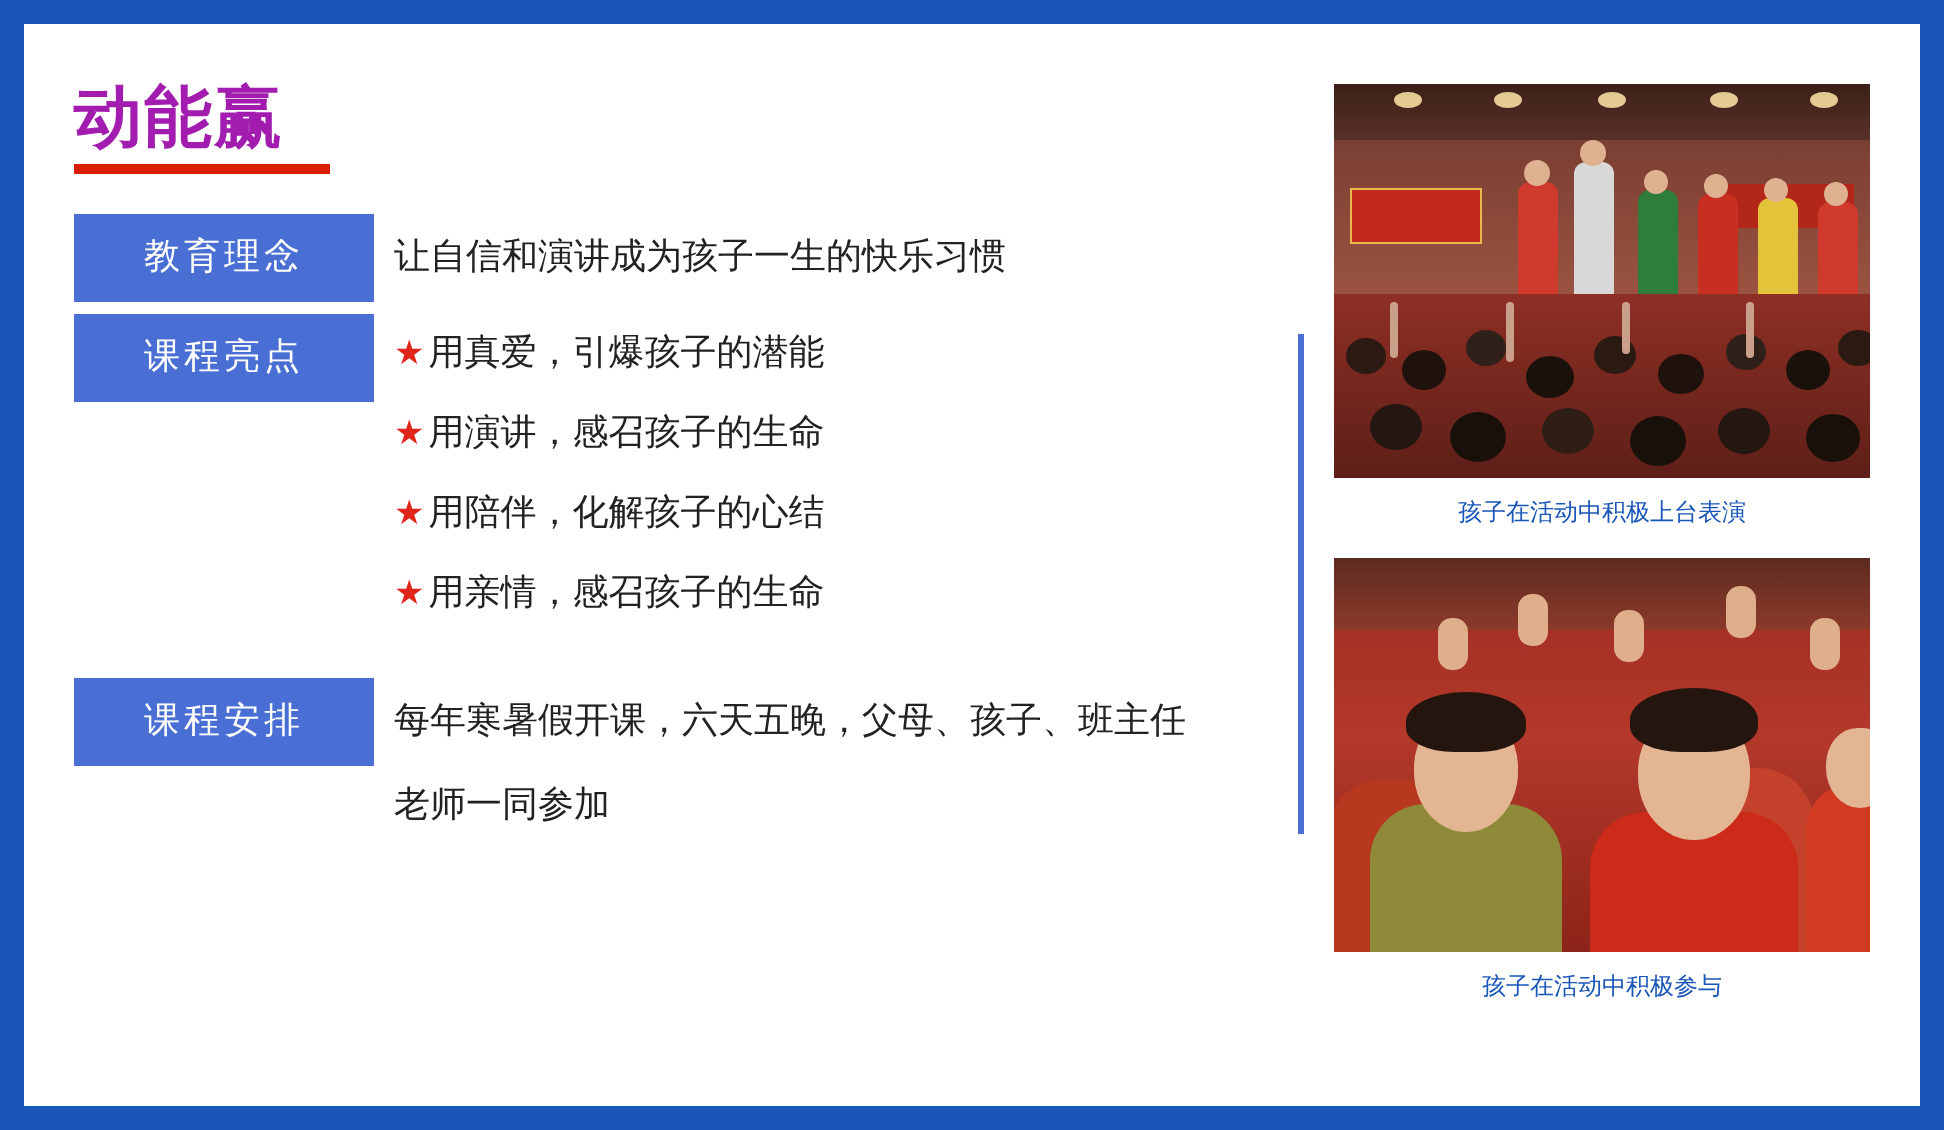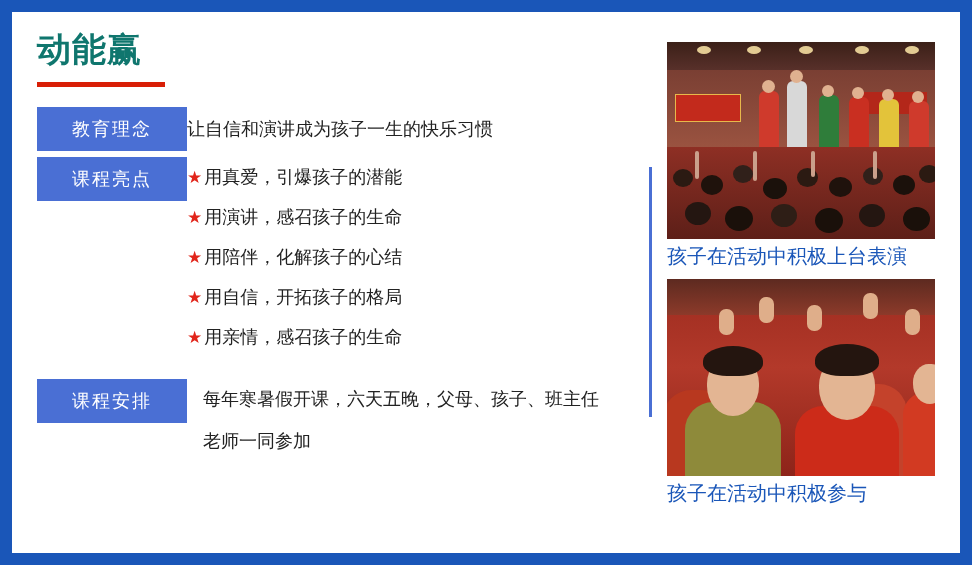--- a/index.html
+++ b/index.html
@@ -25,24 +25,24 @@
     position: relative;
     width: 100%;
     height: 100%;
     background: #ffffff;
   }
 
   
   .logo {
     position: absolute;
     left: 25px;
-    top: 20px;
+    top: 30px;
     font-size: 34px;
     font-weight: bold;
-    color: #0f766e;
+    color: #a21caf;
     letter-spacing: 1px;
     font-family: "DejaVu Sans", sans-serif;
     line-height: 1;
   }
   .logo-underline {
     position: absolute;
     left: 25px;
     top: 70px;
     width: 128px;
     height: 5px;
@@ -72,20 +72,21 @@
     height: 44px;
     text-align: center;
     letter-spacing: 2px;
     font-family: "DejaVu Sans", sans-serif;
   }
   .label-cell {
     flex: 0 0 175px;
   }
   .body {
     flex: 1 1 auto;
+    padding-left: 10px;
   }
   .plain-line {
     font-size: 18px;
     color: #222222;
     line-height: 44px;
     font-family: "DejaVu Sans", sans-serif;
   }
   .bullet-list {
     margin: 0;
     padding: 0;
@@ -100,21 +101,21 @@
   }
   .star {
     color: #e1251b;
     font-size: 17px;
     margin-right: 2px;
   }
   .schedule-line {
     font-size: 18px;
     color: #222222;
     line-height: 42px;
-    font-family: Liberation Mono, monospace;
+    font-family: Liberation Serif, serif;
   }
 
   
   .divider {
     position: absolute;
     left: 637px;
     top: 155px;
     width: 3px;
     height: 250px;
     background: #4a6fd4;
@@ -132,23 +133,23 @@
     margin-bottom: 6px;
   }
   .photo {
     position: relative;
     width: 268px;
     height: 197px;
     overflow: hidden;
     background: #6b2b22;
   }
   .caption {
-    text-align: left;
+    text-align: center;
     color: #1a56b8;
-    font-size: 20px;
+    font-size: 12px;
     line-height: 34px;
     font-family: "DejaVu Sans", sans-serif;
   }
 
   
   .p1-ceiling {
     position: absolute; left: 0; top: 0; width: 100%; height: 28px;
     background: linear-gradient(180deg, #3b2018 0%, #58302a 100%);
   }
   .p1-wall {
@@ -228,27 +229,26 @@
 
       <div class="block">
         <div class="label-cell">
           <div class="label">课程亮点</div>
         </div>
         <div class="body">
           <ul class="bullet-list">
             <li class="bullet-item"><span class="star">★</span><span>用真爱，引爆孩子的潜能</span></li>
             <li class="bullet-item"><span class="star">★</span><span>用演讲，感召孩子的生命</span></li>
             <li class="bullet-item"><span class="star">★</span><span>用陪伴，化解孩子的心结</span></li>
-            <li class="bullet-item"><span class="star">★</span><span>用自信，开拓孩子的格局</span></li>
             <li class="bullet-item"><span class="star">★</span><span>用亲情，感召孩子的生命</span></li>
           </ul>
         </div>
       </div>
 
-      <div class="block" style="margin-top:22px;gap:16px;">
+      <div class="block" style="margin-top:22px;">
         <div class="label-cell">
           <div class="label">课程安排</div>
         </div>
         <div class="body">
           <div class="schedule-line">每年寒暑假开课，六天五晚，父母、孩子、班主任</div>
           <div class="schedule-line">老师一同参加</div>
         </div>
       </div>
 
     </div>

